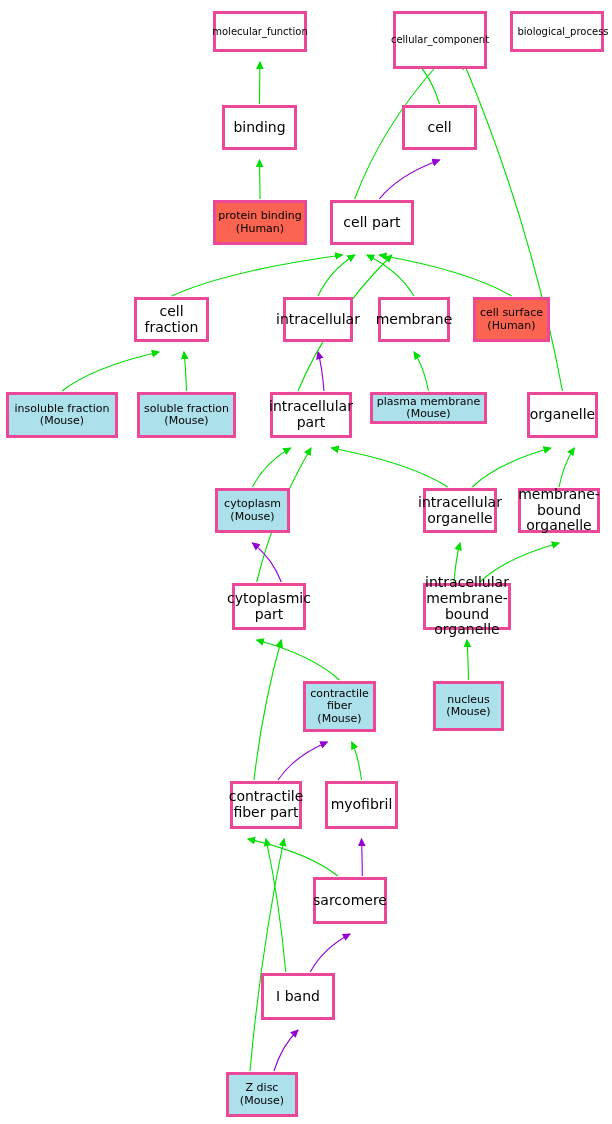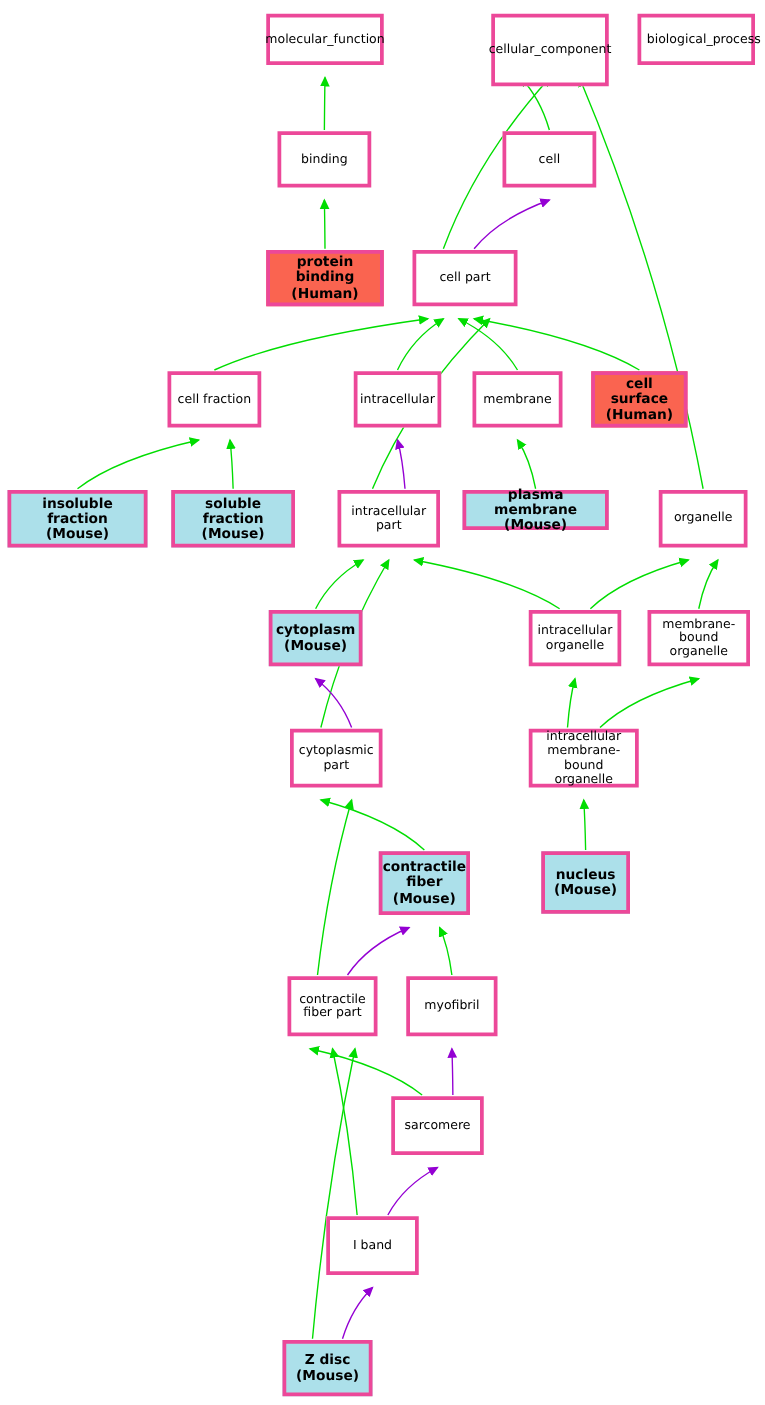--- a/index.html
+++ b/index.html
@@ -8,22 +8,22 @@
   #graph{position:absolute;left:0;top:0;width:612px;height:1124px;}
   #edges{position:absolute;left:0;top:0;width:612px;height:1124px;}
   .node{position:absolute;box-sizing:border-box;border:3px solid #ec4899;
         background:#ffffff;display:flex;align-items:center;justify-content:center;
         text-align:center;line-height:1.12;color:#000;}
   .node .lbl{display:block;padding:0 2px;}
   .fill-white{background:#ffffff;}
   .fill-blue{background:#ace0ea;}
   .fill-red{background:#fa6450;}
   .t-root{font-size:10px;}
-  .t-small{font-size:10px;}
-  .t-mid{font-size:11px;font-weight:bold;}
+  .t-small{font-size:14px;}
+  .t-mid{font-size:11px;}
 </style>
 </head>
 <body>
 
 <div id="graph">
   <svg id="edges" viewBox="0 0 612 1124" xmlns="http://www.w3.org/2000/svg">
     <defs>
       <marker id="ah-green" markerWidth="9" markerHeight="9" refX="7.2" refY="4.5" orient="auto" markerUnits="userSpaceOnUse">
         <path d="M0,0.6 L8.4,4.5 L0,8.4 z" fill="#00dd00"></path>
       </marker>

